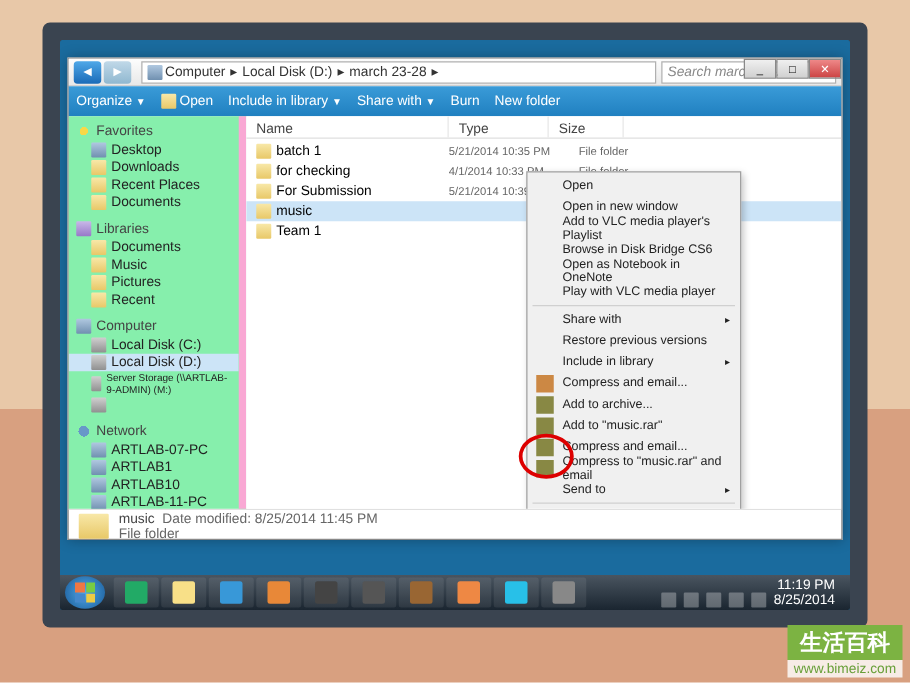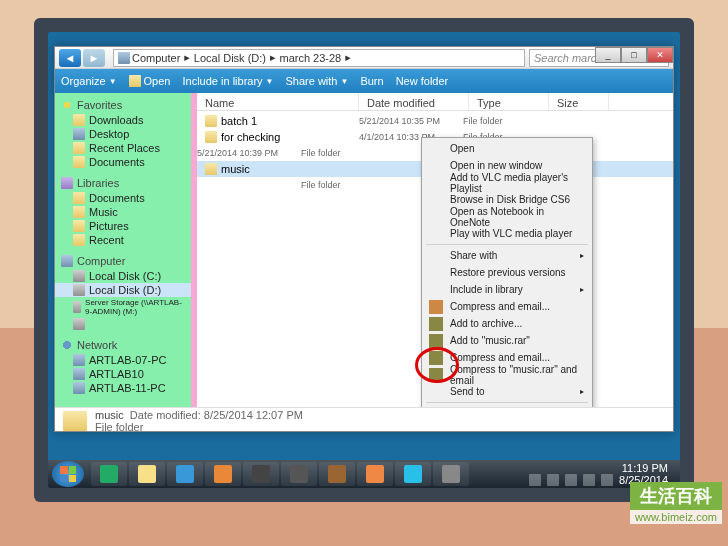--- a/index.html
+++ b/index.html
@@ -56,21 +56,21 @@
 .start-logo{width:16px;height:16px;display:grid;grid-template:1fr 1fr/1fr 1fr;gap:1px}
 .start-logo div:nth-child(1){background:#e74}
 .start-logo div:nth-child(2){background:#7c4}
 .start-logo div:nth-child(3){background:#48c}
 .start-logo div:nth-child(4){background:#ec4}
 .tbtn{width:36px;height:24px;margin:0 1px;background:rgba(255,255,255,.08);border-radius:2px;display:flex;align-items:center;justify-content:center}
 .tbtn .ti{width:18px;height:18px;border-radius:2px}
 .tray{margin-left:auto;display:flex;align-items:flex-end;gap:6px;color:#fff;font-size:9px;padding-right:8px}
 .tray-ico{width:12px;height:12px;background:rgba(255,255,255,.3);border-radius:1px}
 .clock{text-align:right;line-height:1.1}
-.wm{position:absolute;right:6px;bottom:22px;z-index:100}
+.wm{position:absolute;right:6px;bottom:4px;z-index:100}
 .wm1{background:#7cb342;color:#fff;font-weight:bold;font-size:18px;padding:2px 10px;font-family:SimHei,sans-serif}
 .wm2{color:#689f38;font-size:11px;font-weight:normal;text-align:center;background:rgba(255,255,255,.8);padding:1px}
 </style>
 </head>
 <body>
 
 <div class="monitor">
 <div class="screen">
 
 <div class="window">
@@ -124,26 +124,26 @@
   </div>
 
   <div class="body">
     <div class="sidebar">
       <div class="nav-sec">
         <div class="nav-hdr">
                 <span class="ico star"></span>
                 <span>Favorites</span>
               </div>
         <div class="nav-item">
+                <span class="ico comp"></span>
+                <span>Desktop</span>
+              </div>
+        <div class="nav-item">
                 <span class="ico folder"></span>
                 <span>Downloads</span>
-              </div>
-        <div class="nav-item">
-                <span class="ico comp"></span>
-                <span>Desktop</span>
               </div>
         <div class="nav-item">
                 <span class="ico folder"></span>
                 <span>Recent Places</span>
               </div>
         <div class="nav-item">
                 <span class="ico folder"></span>
                 <span>Documents</span>
               </div>
       </div>
@@ -194,34 +194,37 @@
         <div class="nav-hdr">
                 <span class="ico net"></span>
                 <span>Network</span>
               </div>
         <div class="nav-item">
                 <span class="ico comp"></span>
                 <span>ARTLAB-07-PC</span>
               </div>
         <div class="nav-item">
                 <span class="ico comp"></span>
+                <span>ARTLAB1</span>
+              </div>
+        <div class="nav-item">
+                <span class="ico comp"></span>
                 <span>ARTLAB10</span>
               </div>
         <div class="nav-item">
                 <span class="ico comp"></span>
                 <span>ARTLAB-11-PC</span>
               </div>
 
       </div>
     </div>
 
     <div class="main">
       <div class="cols">
         <div class="col c1">Name</div>
-        <div class="col c2">Date modified</div>
         <div class="col c3">Type</div>
         <div class="col c4">Size</div>
       </div>
       <div class="rows" id="rows">
               <div class="row">
                 <div class="c1">
                   <span class="ico folder"></span>
                   <span>batch 1</span>
                 </div>
                 <div class="c2">5/21/2014 10:35 PM</div>
@@ -229,32 +232,40 @@
               </div>
               <div class="row">
                 <div class="c1">
                   <span class="ico folder"></span>
                   <span>for checking</span>
                 </div>
                 <div class="c2">4/1/2014 10:33 PM</div>
                 <div class="c3">File folder</div>
               </div>
               <div class="row">
+                <div class="c1">
+                  <span class="ico folder"></span>
+                  <span>For Submission</span>
+                </div>
                 <div class="c2">5/21/2014 10:39 PM</div>
                 <div class="c3">File folder</div>
               </div>
               <div class="row sel">
                 <div class="c1">
                   <span class="ico folder"></span>
                   <span>music</span>
                 </div>
                 <div class="c2"></div>
                 <div class="c3">File folder</div>
               </div>
               <div class="row">
+                <div class="c1">
+                  <span class="ico folder"></span>
+                  <span>Team 1</span>
+                </div>
                 <div class="c2"></div>
                 <div class="c3">File folder</div>
               </div>
             </div>
 
       <div class="ctx" id="ctx">
               <div class="ctx-item">Open</div>
               <div class="ctx-item">Open in new window</div>
               <div class="ctx-item">Add to VLC media player's Playlist</div>
               <div class="ctx-item">Browse in Disk Bridge CS6</div>
@@ -273,21 +284,21 @@
               <div class="ctx-sep"></div>
               <div class="ctx-item">Cut</div>
             </div>
       <div class="circle"></div>
     </div>
   </div>
 
   <div class="status">
     <span class="ico folder" style="width:24px;height:20px"></span>
     <div>
-      <div><span>music</span>&nbsp;&nbsp;<span style="color:#666">Date modified: 8/25/2014 12:07 PM</span></div>
+      <div><span>music</span>&nbsp;&nbsp;<span style="color:#666">Date modified: 8/25/2014 11:45 PM</span></div>
       <div style="color:#666">File folder</div>
     </div>
   </div>
 </div>
 
 <div class="taskbar">
   <div class="start">
           <div class="start-logo">
             <div></div>
             <div></div>

